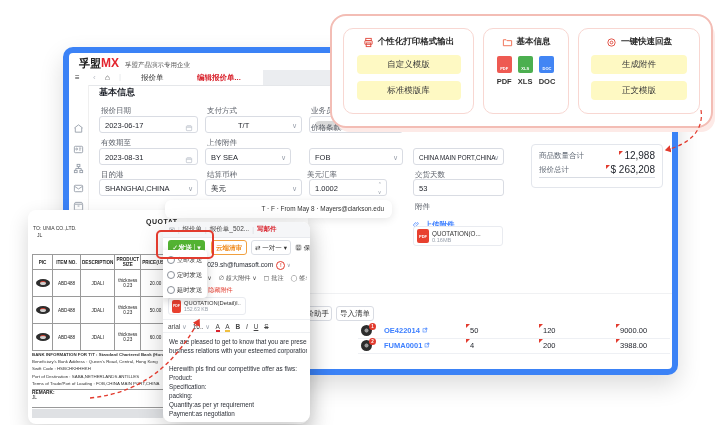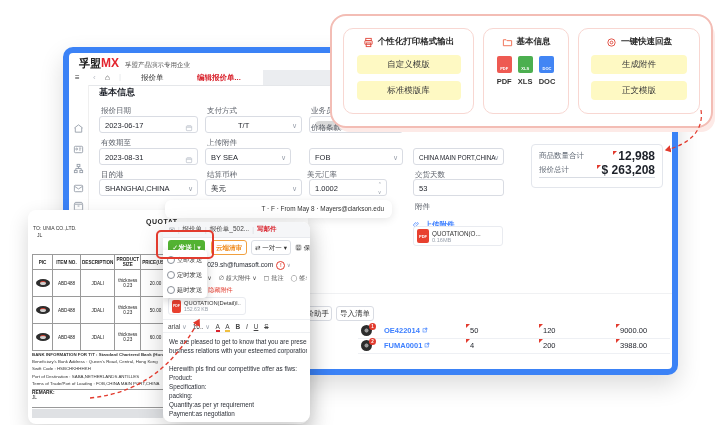--- a/index.html
+++ b/index.html
@@ -25,21 +25,21 @@
   .finput{position:absolute;height:17px;border:1px solid #d9dce3;border-radius:3px;background:#fff;font-size:7.5px;color:#23262e;line-height:17px;padding:0 5px;box-sizing:border-box;}
   .chev{position:absolute;right:4px;top:0;line-height:17px;color:#9aa1ac;font-size:7px;}
   .cal{position:absolute;right:4px;top:4px;}
   .cal svg{width:8px;height:8px;stroke:#b7bdc7;fill:none;stroke-width:2;}
   .redpill{position:absolute;left:5px;top:4px;width:70px;height:9px;border-radius:5px;background:#d9d9d9;}
   .flag{position:absolute;width:0;height:0;border-top:4px solid #e23b2e;border-right:4px solid transparent;}
   
   #sumcard{left:462px;top:91px;width:132px;height:44px;border:1px solid #e3e6ec;border-radius:4px;background:#fff;box-sizing:border-box;padding:4px 7px;}
   .sumrow{position:relative;display:flex;justify-content:space-between;height:14px;line-height:14px;}
   .sumlab{font-size:7.5px;color:#626a76;text-align:right;}
-  .sumval{font-size:12px;font-weight:700;color:#1d2129;position:relative;padding-left:5px;}
+  .sumval{font-size:10px;font-weight:400;color:#1d2129;position:relative;padding-left:5px;}
   
   .bluelink{font-size:7.5px;color:#3f80ff;font-weight:600;}
   .chip{position:absolute;border:1px solid #e9ebf0;border-radius:3px;background:#fff;display:flex;align-items:center;box-sizing:border-box;}
   .pdfico{background:#e8402f;border-radius:2px;color:#fff;font-weight:800;display:flex;align-items:center;justify-content:center;}
   
   .actbtn{position:absolute;height:15px;line-height:13px;border:1px solid #d9dce3;border-radius:3px;background:#fff;font-size:7.5px;color:#333;text-align:center;box-sizing:border-box;}
   #ptable{left:289px;top:271px;width:312px;}
   .thead{display:flex;height:14px;line-height:14px;background:#f6f7fa;border-top:1px solid #e8ebf0;border-bottom:1px solid #e8ebf0;font-size:7.5px;font-weight:700;color:#333;}
   .trow{display:flex;height:14px;line-height:14px;border-bottom:1px solid #eef0f4;font-size:7.5px;color:#23262e;}
   .c1{width:26px;padding-left:3px;box-sizing:border-box;}

